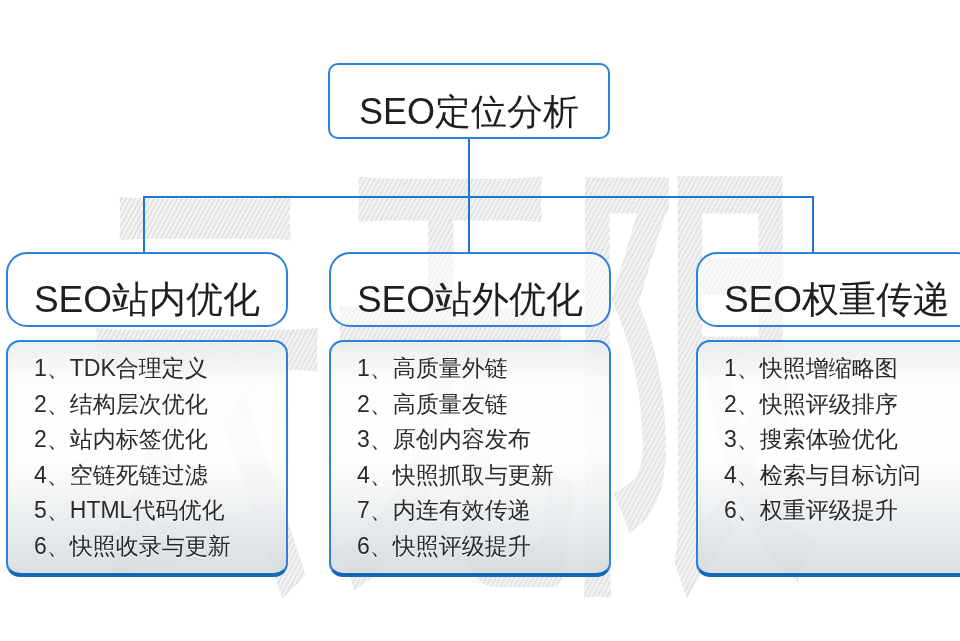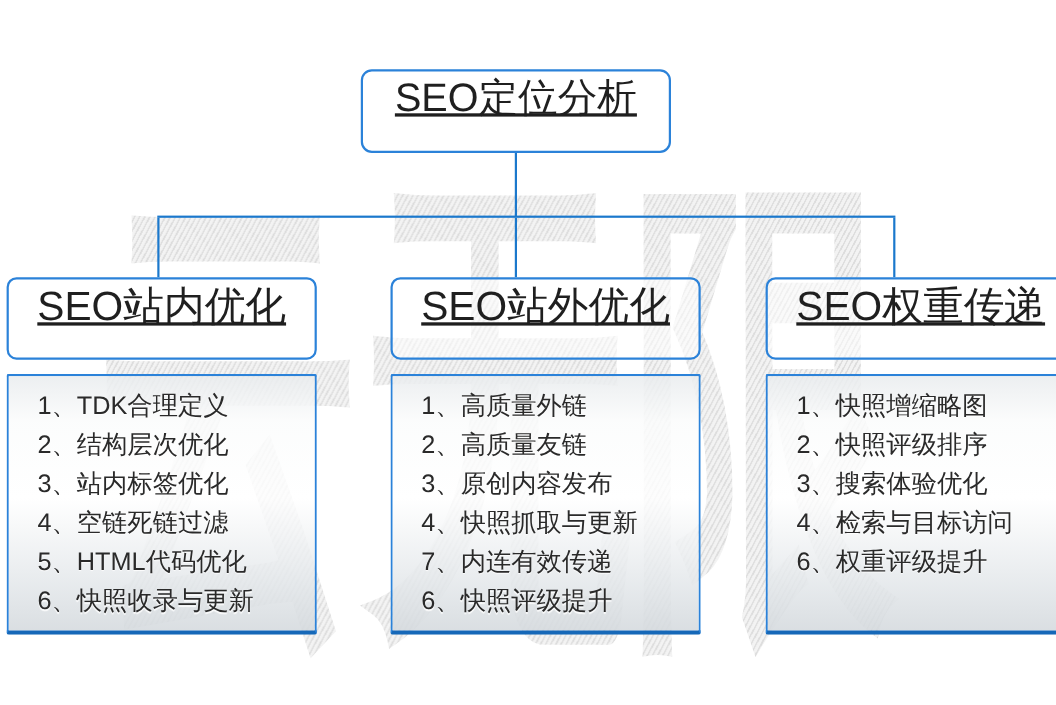--- a/index.html
+++ b/index.html
@@ -53,68 +53,67 @@
 
   
   .node {
     position: absolute;
     box-sizing: border-box;
     border: 2px solid #237adb;
     border: 2px solid #2b82d9;
     border-radius: 10px;
     background: rgba(255, 255, 255, 0.55);
     display: flex;
-    align-items: flex-start;
+    align-items: flex-end;
     justify-content: center;
     z-index: 2;
-    text-decoration: underline;
   }
   .root-node {
     left: 328px;
     top: 63px;
     width: 282px;
     height: 76px;
     font-size: 36px;
   }
   .branch-header {
     top: 252px;
     width: 282px;
     height: 75px;
     font-size: 37px;
-    border-radius: 9px;
+    border-radius: 21px;
   }
   .branch-list {
     position: absolute;
     top: 340px;
     width: 282px;
     height: 237px;
     box-sizing: border-box;
     margin: 0;
     padding: 9px 8px 0 26px;
     list-style: none;
     border: 2px solid #2b82d9;
     border-bottom: 4px solid #1668b8;
-    border-radius: 2px;
+    border-radius: 14px;
     background: linear-gradient(180deg,
       rgba(233, 236, 238, 0.85) 0%,
       rgba(251, 252, 252, 0.85) 18%,
       rgba(255, 255, 255, 0.82) 48%,
       rgba(227, 231, 234, 0.86) 82%,
       rgba(213, 218, 222, 0.88) 100%);
     z-index: 2;
     font-size: 23px;
     color: #2a2a2a;
   }
   .branch-list li {
     line-height: 35.5px;
     white-space: nowrap;
     text-shadow: 0 1px 1px rgba(255, 255, 255, 0.9);
   }
   .col-0 { left: 6px; }
-  .col-1 { left: 329px; margin-left: 26px; }
+  .col-1 { left: 329px; }
   .col-2 { left: 696px; }
 </style>
 </head>
 <body>
 
 <div class="canvas">
 
   <div class="watermark">云无限</div>
 
   <div class="node root-node">
@@ -126,21 +125,21 @@
   <div class="conn" style="left:143px; top:198px; width:2px; height:54px;"></div>
   <div class="conn" style="left:468px; top:198px; width:2px; height:54px;"></div>
   <div class="conn" style="left:812px; top:198px; width:2px; height:54px;"></div>
 
   <div class="node branch-header col-0">
     <span>SEO站内优化</span>
   </div>
   <ul class="branch-list col-0">
       <li>1、TDK合理定义</li>
       <li>2、结构层次优化</li>
-      <li>3、站内标签优化</li>
+      <li>2、站内标签优化</li>
       <li>4、空链死链过滤</li>
       <li>5、HTML代码优化</li>
       <li>6、快照收录与更新</li>
     </ul>
 
   <div class="node branch-header col-1">
     <span>SEO站外优化</span>
   </div>
   <ul class="branch-list col-1">
       <li>1、高质量外链</li>

